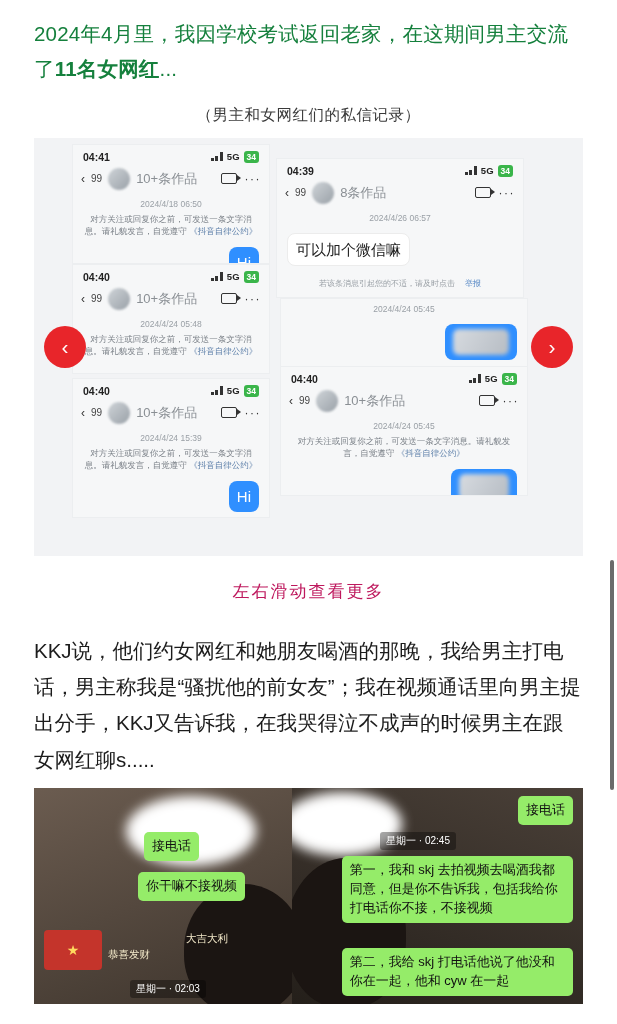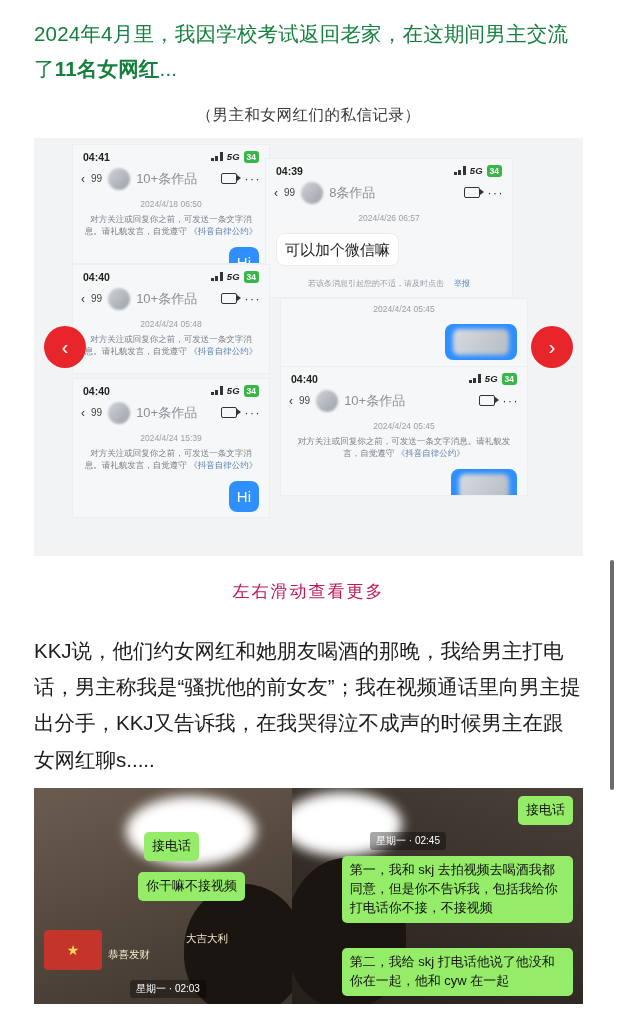--- a/index.html
+++ b/index.html
@@ -69,21 +69,21 @@
   }
   .sb-right { display: flex; align-items: center; gap: 4px; }
   .bars {
     display: inline-block;
     width: 12px; height: 9px;
     background:
       linear-gradient(to top, #333 3px, transparent 3px) 0 0/3px 100% no-repeat,
       linear-gradient(to top, #333 5px, transparent 5px) 4.5px 0/3px 100% no-repeat,
       linear-gradient(to top, #333 9px, transparent 9px) 9px 0/3px 100% no-repeat;
   }
-  .netlabel { font-size: 9.5px; font-weight: bold; font-style: italic; }
+  .netlabel { font-size: 9.5px; font-weight: bold; }
   .batt {
     font-size: 8.5px; font-weight: bold; color: #fff;
     background: #3ab54a; border-radius: 3px; padding: 1px 3px;
   }
   .navrow {
     display: flex; align-items: center; gap: 6px;
     padding: 3px 8px 4px 8px;
     font-size: 10px; color: #444;
   }
   .navrow .back { font-size: 12px; color: #333; }
@@ -253,21 +253,21 @@
       <div class="datestamp">2024/4/18 06:50</div>
       <div class="warnbar">
         <span>对方关注或回复你之前，可发送一条文字消息。请礼貌发言，自觉遵守</span>
         <span class="lk">《抖音自律公约》</span>
       </div>
       <div style="overflow:hidden;">
           <span class="bubble-out">Hi</span>
         </div>
     </div>
 
-    <div class="shot" style="left:231px; top:20px; width:248px; height:140px;">
+    <div class="shot" style="left:242px; top:20px; width:248px; height:140px;">
       <div class="statusbar">
         <span>04:39</span>
         <span class="sb-right">
           <span class="bars"></span>
           <span class="netlabel">5G</span>
           <span class="batt">34</span>
         </span>
       </div>
       <div class="navrow">
         <span class="back">‹</span>
@@ -414,20 +414,20 @@
         </div>
       <div class="lgtext" style="left:74px; bottom:42px;">恭喜发财</div>
       <div class="lgtext" style="left:152px; bottom:58px;">大吉大利</div>
       <div class="vtime" style="left:96px; bottom:6px;">星期一 · 02:03</div>
     </div>
 
     <div class="bpanel bp-right">
       <div class="blob" style="left:-10px; top:4px; width:120px; height:64px;"></div>
       <div class="silhouette" style="left:-6px; top:70px; width:120px; height:150px;"></div>
       <div class="gbub" style="right:10px; top:8px;">接电话</div>
-      <div class="vtime" style="left:78px; top:44px;">星期一 · 02:45</div>
+      <div class="vtime" style="left:88px; top:44px;">星期一 · 02:45</div>
       <div class="gbub" style="right:10px; top:68px; max-width:74%;">第一，我和 skj 去拍视频去喝酒我都同意，但是你不告诉我，包括我给你打电话你不接，不接视频</div>
       <div class="gbub" style="right:10px; top:160px; max-width:74%;">第二，我给 skj 打电话他说了他没和你在一起，他和 cyw 在一起</div>
     </div>
   </div>
 
   <div class="scrollbar"></div>
 </div>
 
 </body></html>

